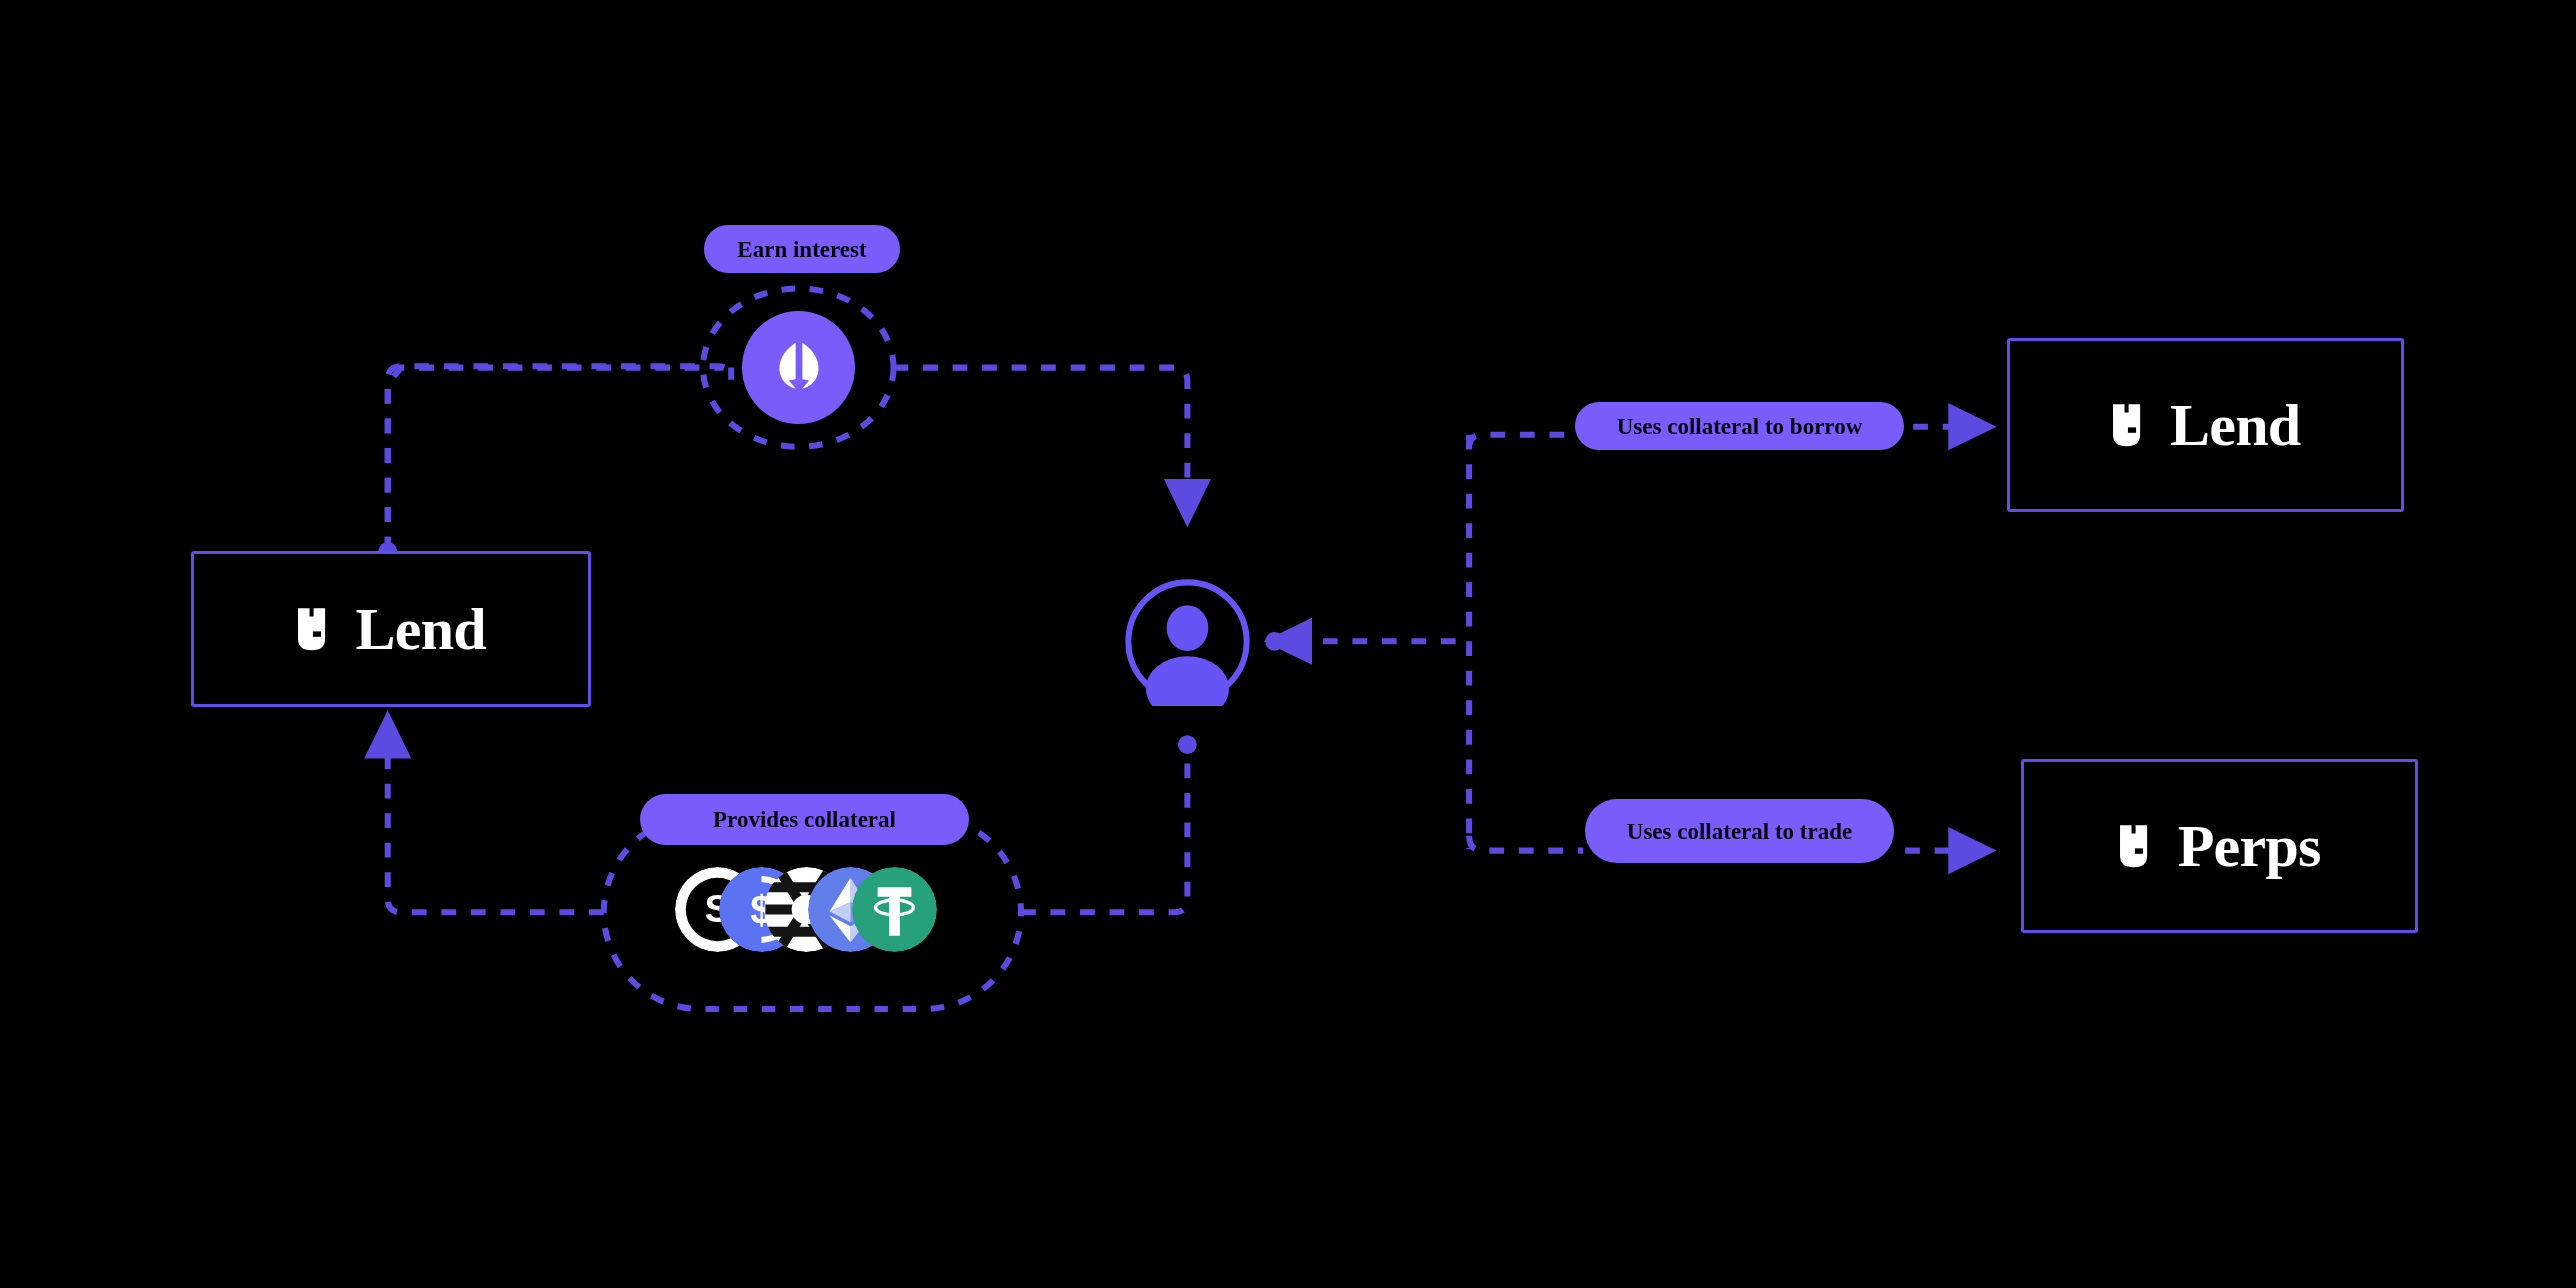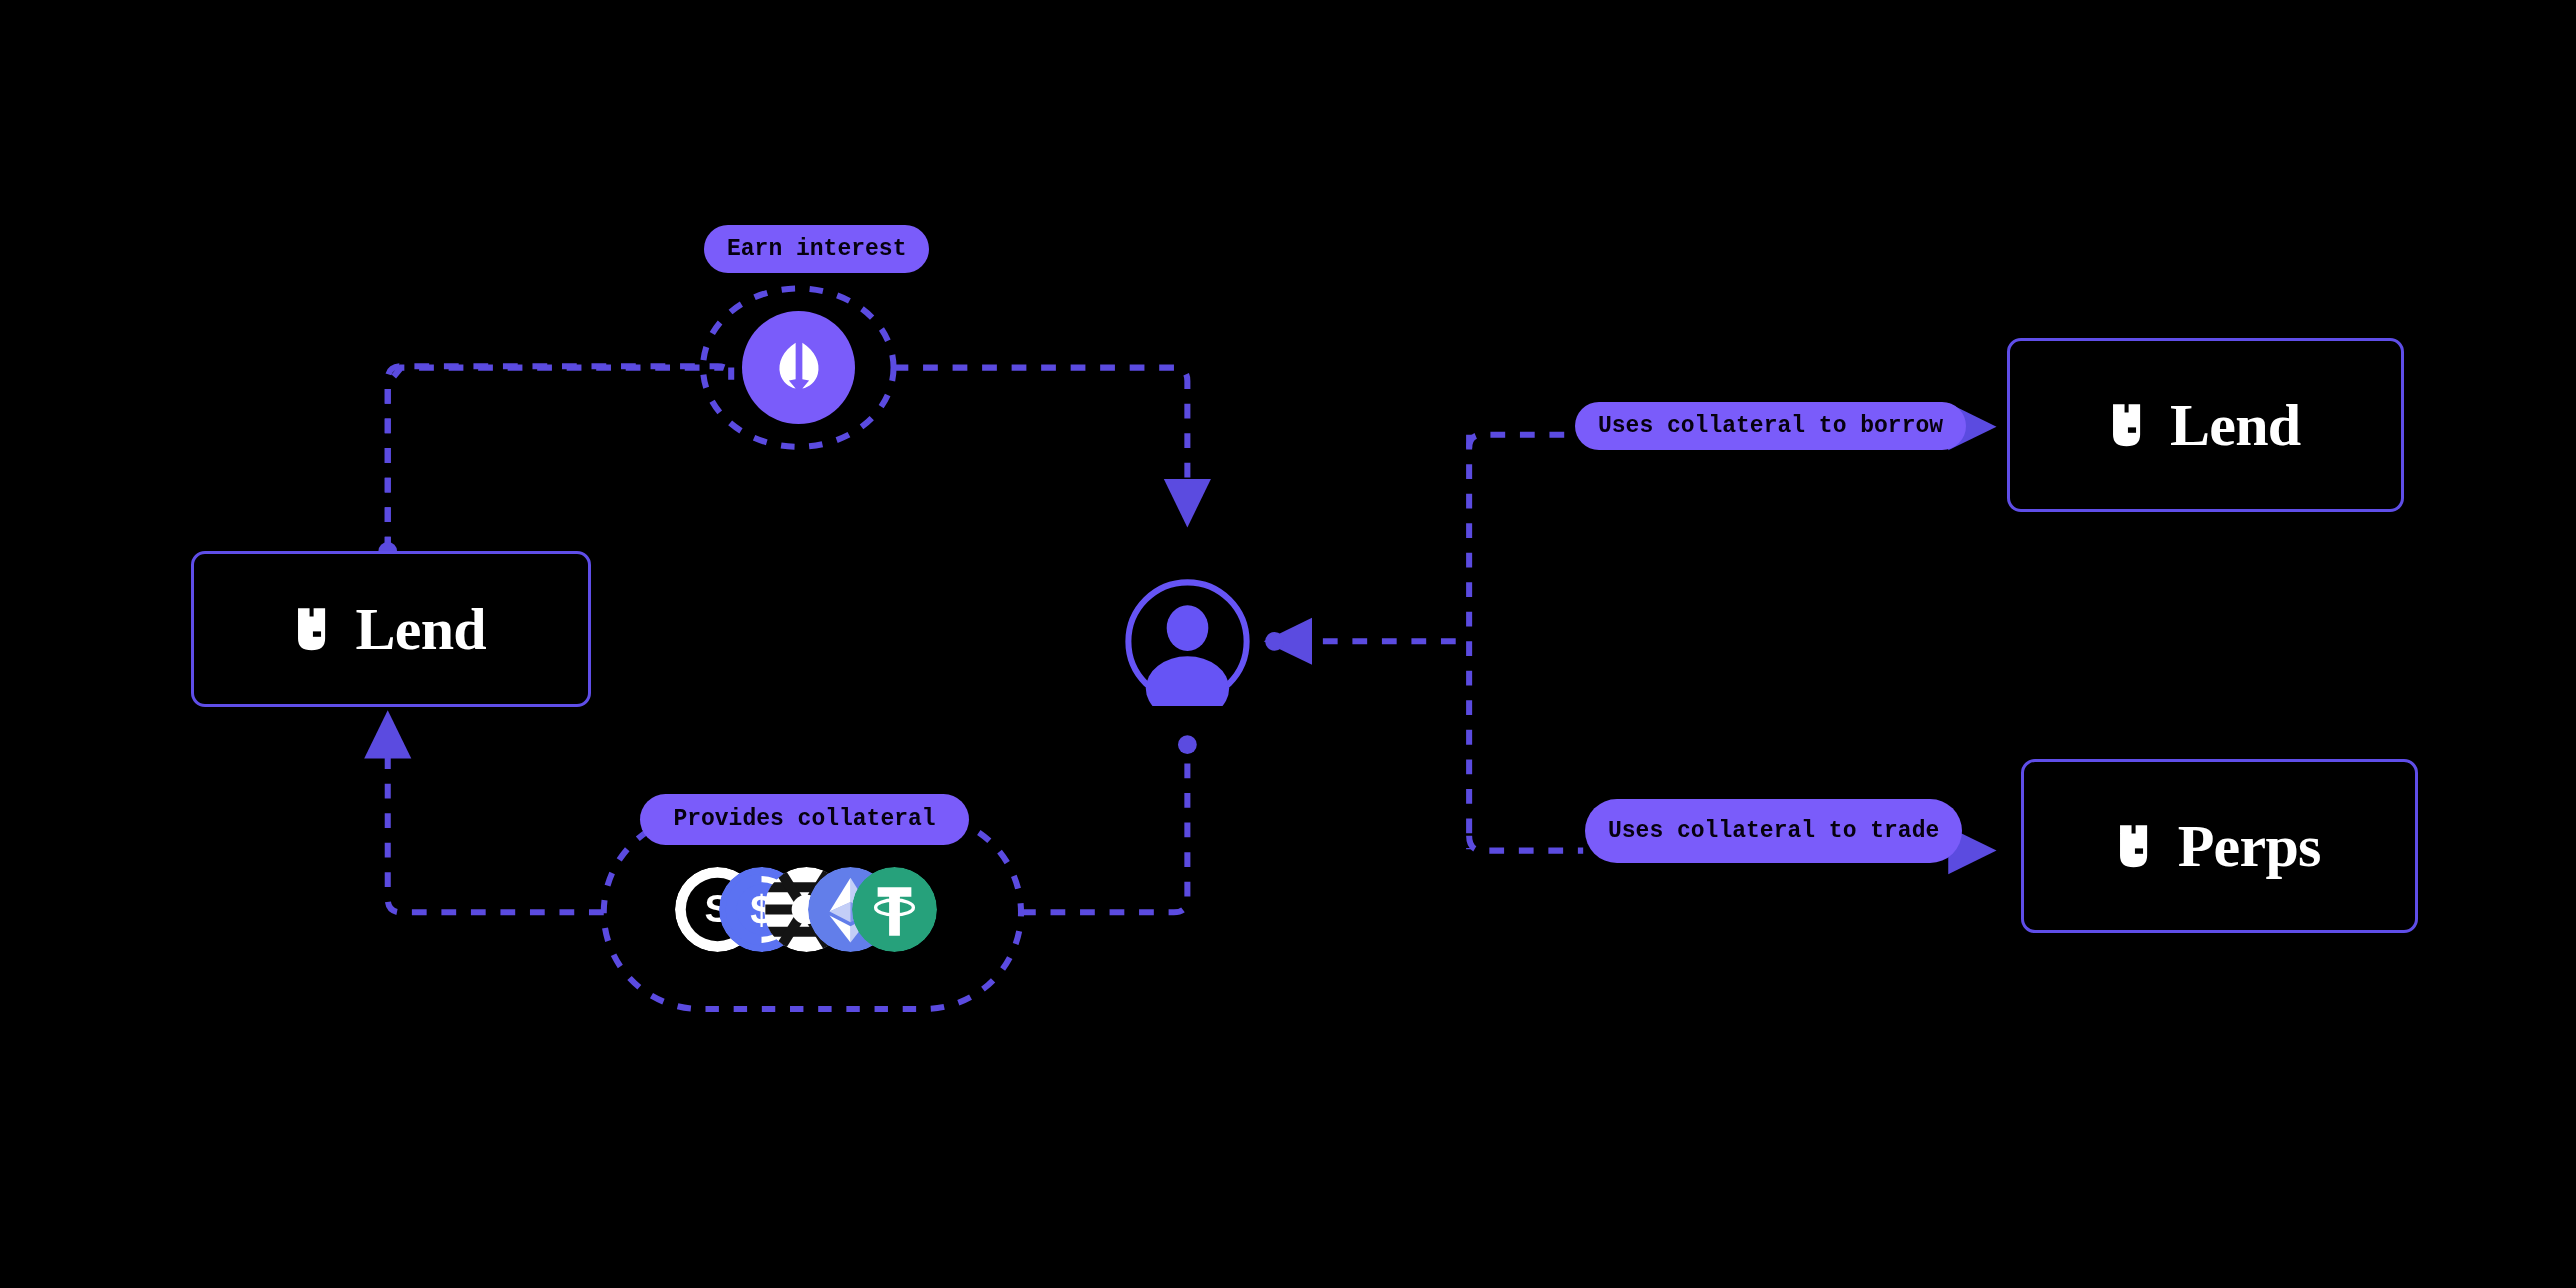--- a/index.html
+++ b/index.html
@@ -25,21 +25,21 @@
     width: 2576px;
     height: 1288px;
     pointer-events: none;
   }
 
   
   .node-box {
     position: absolute;
     box-sizing: border-box;
     border: 3.4px solid #5F4EE8;
-    border-radius: 14px;
+    border-radius: 3px;
     background: #000000;
     display: flex;
     align-items: center;
     justify-content: center;
   }
   .brand {
     display: flex;
     align-items: center;
     gap: 17.4px;
   }
@@ -61,21 +61,21 @@
   #node-lend-right { left: 2007px; top: 338px;  width: 397px; height: 174px; }
   #node-perps      { left: 2007px; top: 759px; width: 397px; height: 174px; margin-left: 14px; }
 
   
   .pill {
     position: absolute;
     box-sizing: border-box;
     background: #7A5CFA;
     border-radius: 670px;
     color: #06010f;
-    font-family: Liberation Mono, monospace;
+    font-family: Liberation Serif, serif;
     font-weight: 700;
     font-size: 23px;
     line-height: 1;
     display: flex;
     align-items: center;
     justify-content: center;
     white-space: nowrap;
     padding: 0 23px;
   }
   #pill-earn-interest   { left: 704px; top: 225px;  height: 48px; min-width: 196px; }

